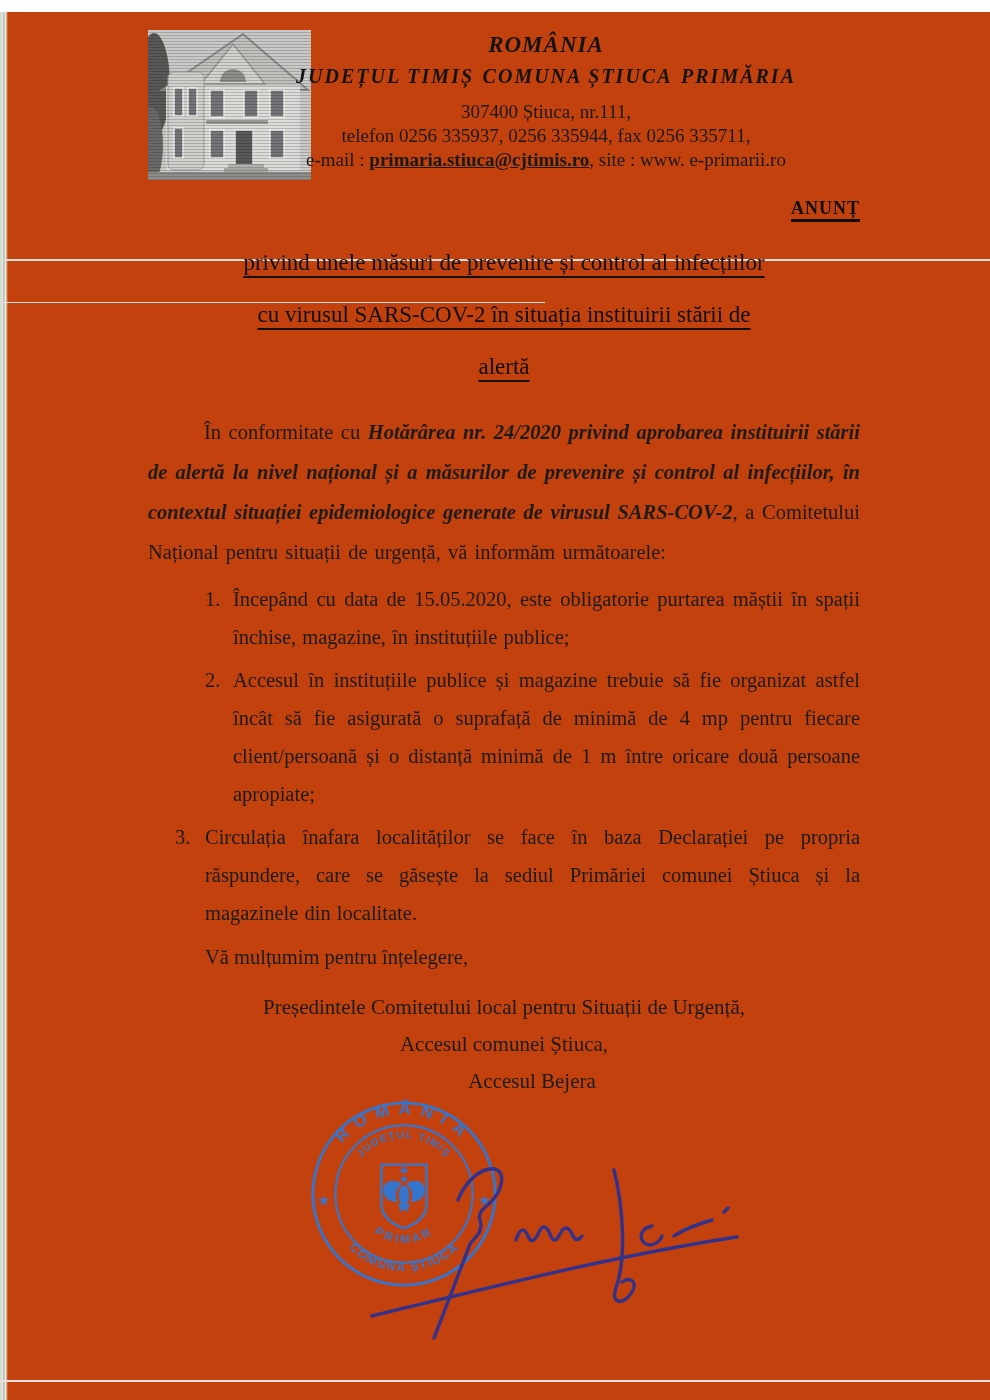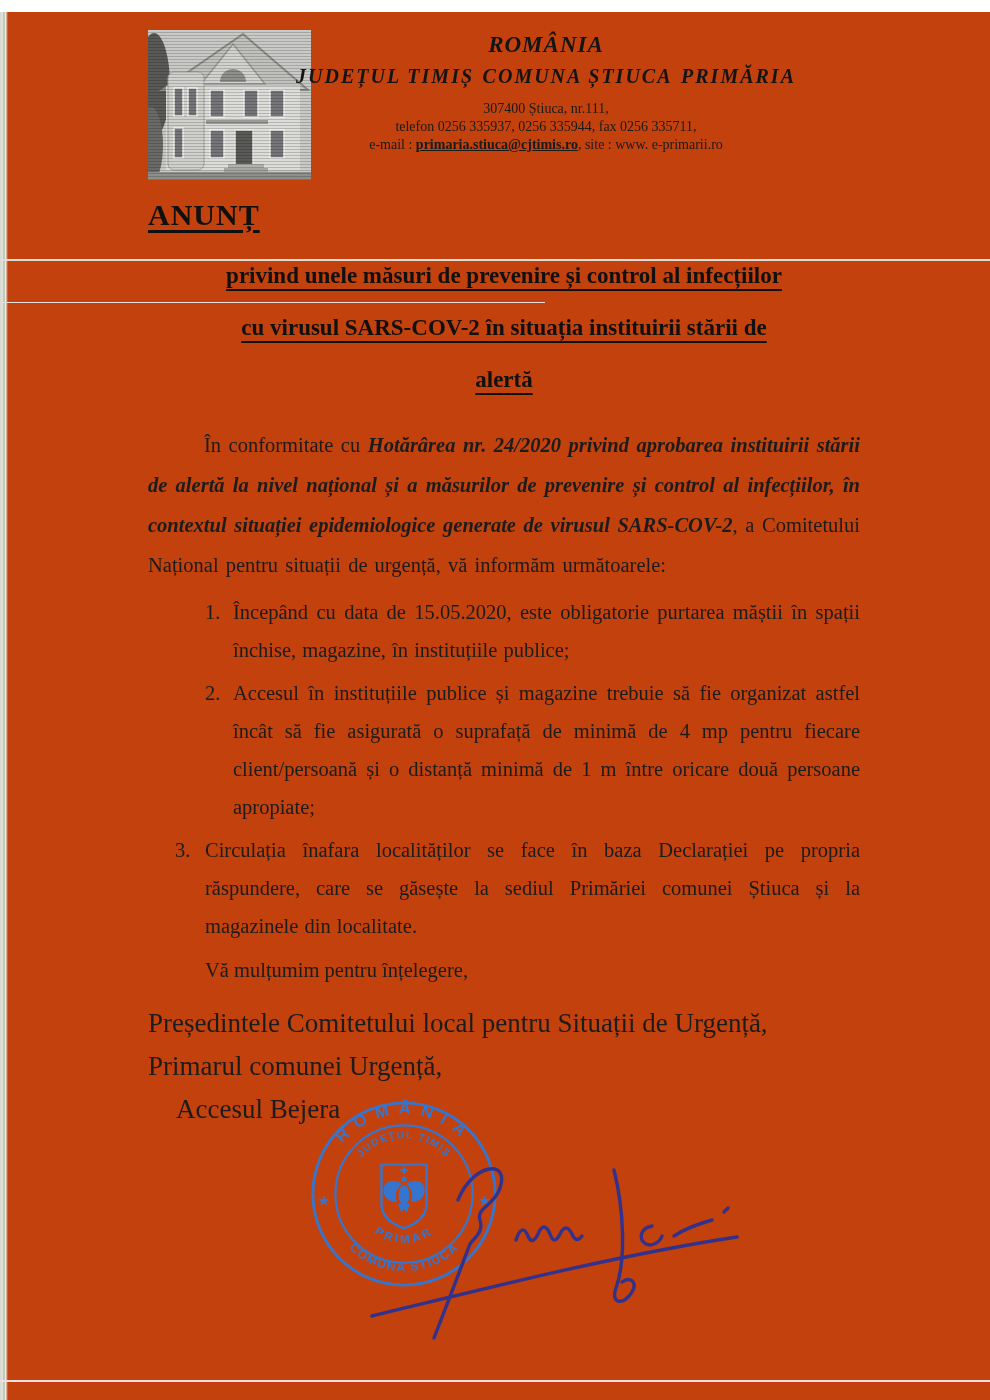--- a/index.html
+++ b/index.html
@@ -26,46 +26,46 @@
 
   
   .photo { position: absolute; left: 148px; top: 18px; width: 163px; height: 150px; }
   .photo svg { display: block; }
   .photo .halftone { position: absolute; inset: 0; pointer-events: none; opacity: .18;
     background: repeating-linear-gradient(0deg, #000 0 1px, transparent 1px 3px); }
   .header-text { position: absolute; left: 296px; top: 20px; width: 500px; text-align: center; }
   .country { font-size: 23px; font-weight: bold; font-style: italic; letter-spacing: 1px; color: #141414; }
   .org-line { margin-top: 7px; font-size: 20px; font-weight: bold; font-style: italic;
     letter-spacing: 2px; display: flex; justify-content: space-between; white-space: nowrap; color: #141414; }
-  .addr { font-size: 14px; margin-top: 2px; color: #1a1a1a; }
+  .addr { font-size: 19px; margin-top: 2px; color: #1a1a1a; }
   .addr.first { margin-top: 13px; }
   .email { font-weight: bold; text-decoration: underline; color: #1a1a1a; text-align: center; }
 
   
   .content { position: absolute; left: 148px; top: 180px; width: 712px; z-index: 2; }
-  .title { margin: 6px 0 0; text-align: left; font-size: 30px; font-weight: bold; letter-spacing: 1px; color: #101010; }
+  .title { margin: 6px 0 0; text-align: right; font-size: 18px; font-weight: bold; letter-spacing: 1px; color: #101010; }
   .title .u { text-decoration: underline; text-decoration-thickness: 3px; text-underline-offset: 5px; }
-  .subtitle { margin-top: 18px; text-align: center; font-size: 23px; font-weight: bold; line-height: 52px; color: #101010; }
+  .subtitle { margin-top: 18px; text-align: center; font-size: 23px; font-weight: normal; line-height: 52px; color: #101010; }
   .subtitle .line { display: block; }
   .subtitle .line span { text-decoration: underline; text-decoration-thickness: 2px; text-underline-offset: 6px; }
 
   .intro { margin: 16px 0 0; font-size: 20.5px; line-height: 40px; text-align: justify;
     text-indent: 56px; word-spacing: 2px; }
   .bi { font-weight: bold; font-style: italic; }
 
   .list { margin-top: 8px; }
   .item { position: relative; padding-left: 85px; font-size: 20.5px; line-height: 38px;
     text-align: justify; margin-bottom: 5px; word-spacing: 1px; }
   .item .num { position: absolute; left: 57px; top: 0; }
   .item.outdent { padding-left: 57px; }
   .item.outdent .num { left: 27px; }
 
   .closing { margin: 14px 0 0; padding-left: 57px; font-size: 20.5px; }
 
-  .sig { font-size: 27px; }
+  .sig { text-align: center; font-size: 21px; }
   .sig1 { margin-top: 26px; }
   .sig2 { margin-top: 12px; }
   .sig3 { margin-top: 12px; transform: translateX(28px); }
 
   
   .stamp { position: absolute; left: 306px; top: 1084px; width: 196px; height: 196px; z-index: 1; opacity: .92; }
   .autograph { position: absolute; left: 330px; top: 1128px; width: 420px; height: 230px; z-index: 3; }
 </style>
 </head>
 <body>
@@ -142,21 +142,21 @@
       </div>
       <div class="item outdent">
         <span class="num">3.</span>
         <span>Circulația înafara localităților se face în baza Declarației pe propria răspundere, care se găsește la sediul Primăriei comunei Știuca și la magazinele din localitate.</span>
       </div>
     </div>
 
     <p class="closing">Vă mulțumim pentru înțelegere,</p>
 
     <div class="sig sig1">Președintele Comitetului local pentru Situații de Urgență,</div>
-    <div class="sig sig2">Primarul comunei Urgență,</div>
+    <div class="sig sig2">Accesul comunei Știuca,</div>
     <div class="sig sig3">Accesul Bejera</div>
   </div>
 
   <div class="stamp">
     <svg width="196" height="196" viewBox="0 0 200 200" font-family="Liberation Sans, sans-serif" font-weight="bold" fill="#2b7ade">
       <defs>
         <path id="arcTopOuter" d="M 20.7,83.2 A 81,81 0 0 1 179.3,83.2"></path>
         <path id="arcTopInner" d="M 53.3,67.3 A 57,57 0 0 1 146.7,67.3"></path>
         <path id="arcBottomInner" d="M 54.7,121.1 A 50,50 0 0 0 145.3,121.1"></path>
         <path id="arcBottomOuter" d="M 24.5,123.1 A 79,79 0 0 0 175.5,123.1"></path>

